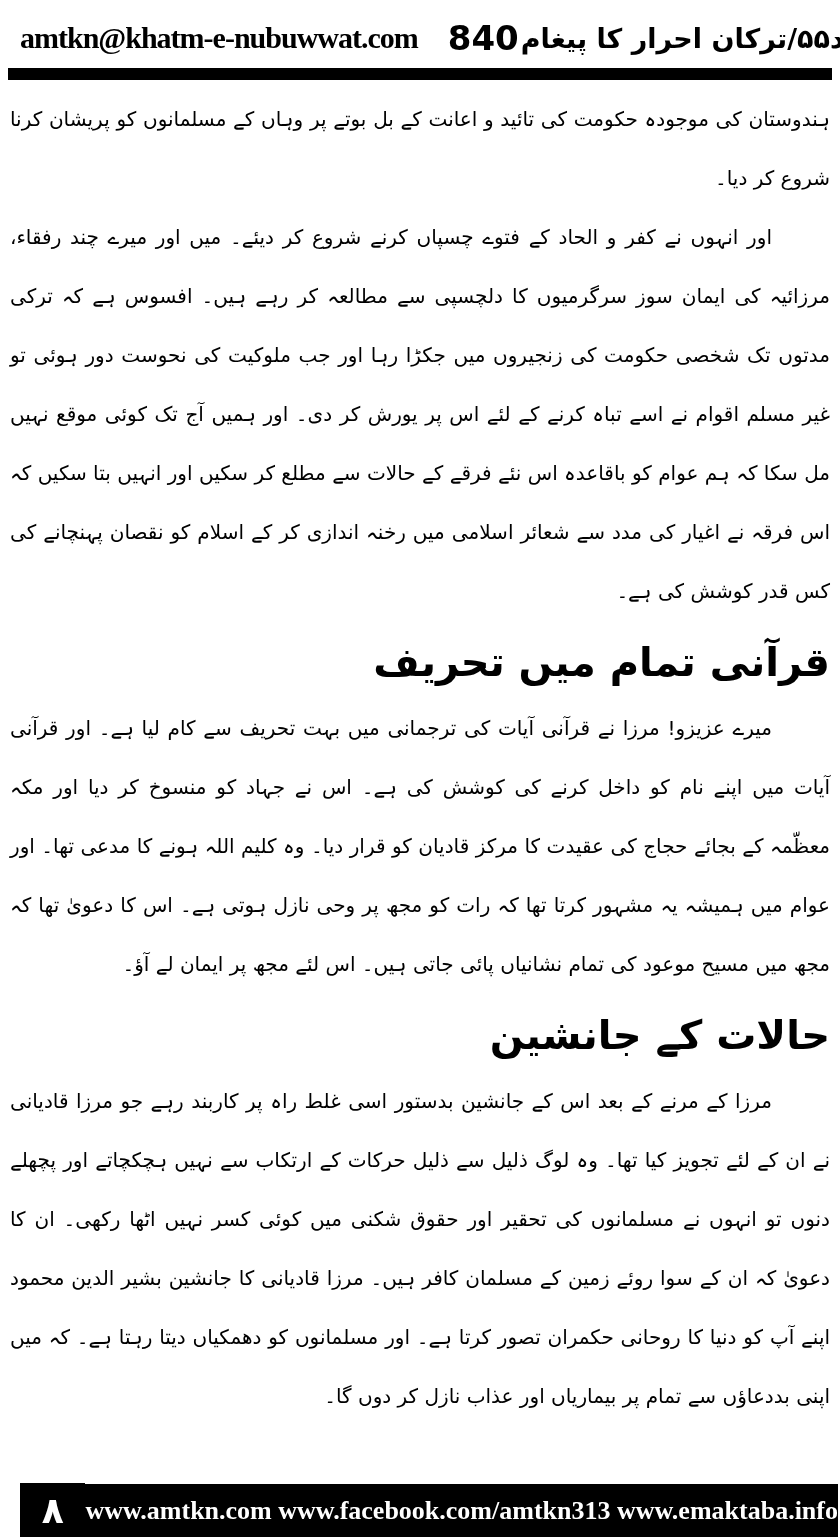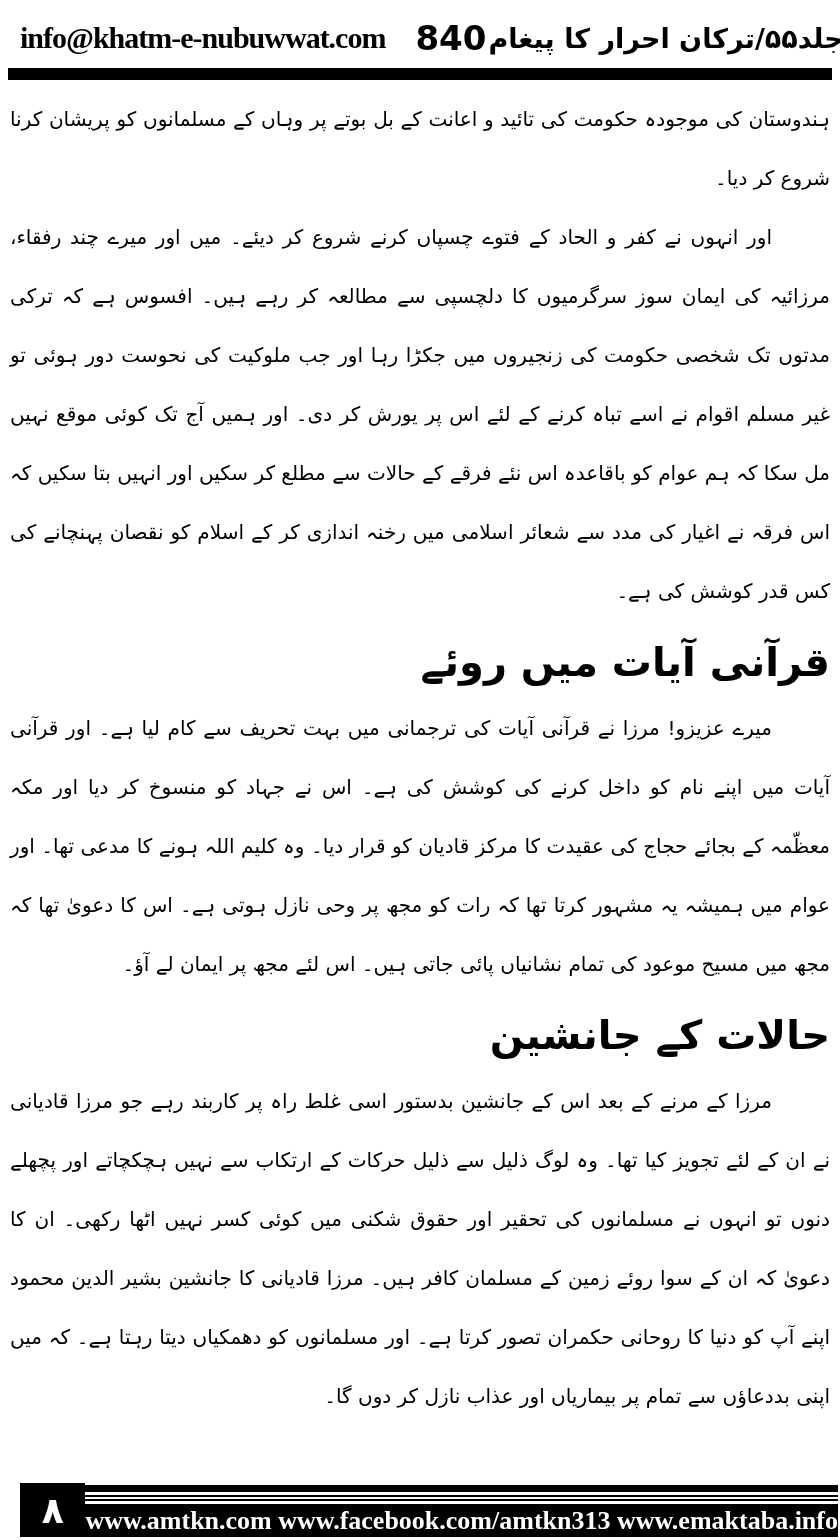--- a/index.html
+++ b/index.html
@@ -92,21 +92,21 @@
     color: #fff;
     display: flex;
     align-items: center;
     justify-content: center;
     font-size: 36px;
     font-weight: bold;
   }
   .footer-right {
     flex: 1;
     display: flex;
-    flex-direction: column;
+    flex-direction: row;
   }
   .fr-strip {
     height: 7px;
     background: #000;
     margin-top: 2px;
     margin-bottom: 3px;
   }
   .fr-thin {
     height: 2px;
     background: #000;
@@ -126,32 +126,32 @@
     white-space: nowrap;
   }
 </style>
 </head>
 <body>
 
 <div class="page">
 
   <div class="header">
     <div class="header-left">
-      <span class="email">info@khatm-e-nubuwwat.com</span>
+      <span class="email">amtkn@khatm-e-nubuwwat.com</span>
       <span class="page-num-top">840</span>
     </div>
     <div class="header-title">احتساب جلد۵۵/ترکان احرار کا پیغام</div>
   </div>
 
   <div class="header-rule"></div>
 
   <div class="content">
     <p class="para no-indent">ہندوستان کی موجودہ حکومت کی تائید و اعانت کے بل بوتے پر وہاں کے مسلمانوں کو پریشان کرنا شروع کر دیا۔</p>
     <p class="para">اور انہوں نے کفر و الحاد کے فتوے چسپاں کرنے شروع کر دیئے۔ میں اور میرے چند رفقاء، مرزائیہ کی ایمان سوز سرگرمیوں کا دلچسپی سے مطالعہ کر رہے ہیں۔ افسوس ہے کہ ترکی مدتوں تک شخصی حکومت کی زنجیروں میں جکڑا رہا اور جب ملوکیت کی نحوست دور ہوئی تو غیر مسلم اقوام نے اسے تباہ کرنے کے لئے اس پر یورش کر دی۔ اور ہمیں آج تک کوئی موقع نہیں مل سکا کہ ہم عوام کو باقاعدہ اس نئے فرقے کے حالات سے مطلع کر سکیں اور انہیں بتا سکیں کہ اس فرقہ نے اغیار کی مدد سے شعائر اسلامی میں رخنہ اندازی کر کے اسلام کو نقصان پہنچانے کی کس قدر کوشش کی ہے۔</p>
-    <h2 class="heading">قرآنی آیات میں روئے</h2>
+    <h2 class="heading">قرآنی تمام میں تحریف</h2>
     <p class="para">میرے عزیزو! مرزا نے قرآنی آیات کی ترجمانی میں بہت تحریف سے کام لیا ہے۔ اور قرآنی آیات میں اپنے نام کو داخل کرنے کی کوشش کی ہے۔ اس نے جہاد کو منسوخ کر دیا اور مکہ معظّمہ کے بجائے حجاج کی عقیدت کا مرکز قادیان کو قرار دیا۔ وہ کلیم اللہ ہونے کا مدعی تھا۔ اور عوام میں ہمیشہ یہ مشہور کرتا تھا کہ رات کو مجھ پر وحی نازل ہوتی ہے۔ اس کا دعویٰ تھا کہ مجھ میں مسیح موعود کی تمام نشانیاں پائی جاتی ہیں۔ اس لئے مجھ پر ایمان لے آؤ۔</p>
     <h2 class="heading">حالات کے جانشین</h2>
     <p class="para">مرزا کے مرنے کے بعد اس کے جانشین بدستور اسی غلط راہ پر کاربند رہے جو مرزا قادیانی نے ان کے لئے تجویز کیا تھا۔ وہ لوگ ذلیل سے ذلیل حرکات کے ارتکاب سے نہیں ہچکچاتے اور پچھلے دنوں تو انہوں نے مسلمانوں کی تحقیر اور حقوق شکنی میں کوئی کسر نہیں اٹھا رکھی۔ ان کا دعویٰ کہ ان کے سوا روئے زمین کے مسلمان کافر ہیں۔ مرزا قادیانی کا جانشین بشیر الدین محمود اپنے آپ کو دنیا کا روحانی حکمران تصور کرتا ہے۔ اور مسلمانوں کو دھمکیاں دیتا رہتا ہے۔ کہ میں اپنی بددعاؤں سے تمام پر بیماریاں اور عذاب نازل کر دوں گا۔</p>
 
   </div>
 
   <div class="footer">
     <div class="footer-pagebox">۸</div>
     <div class="footer-right">
       <div class="fr-strip"></div>

